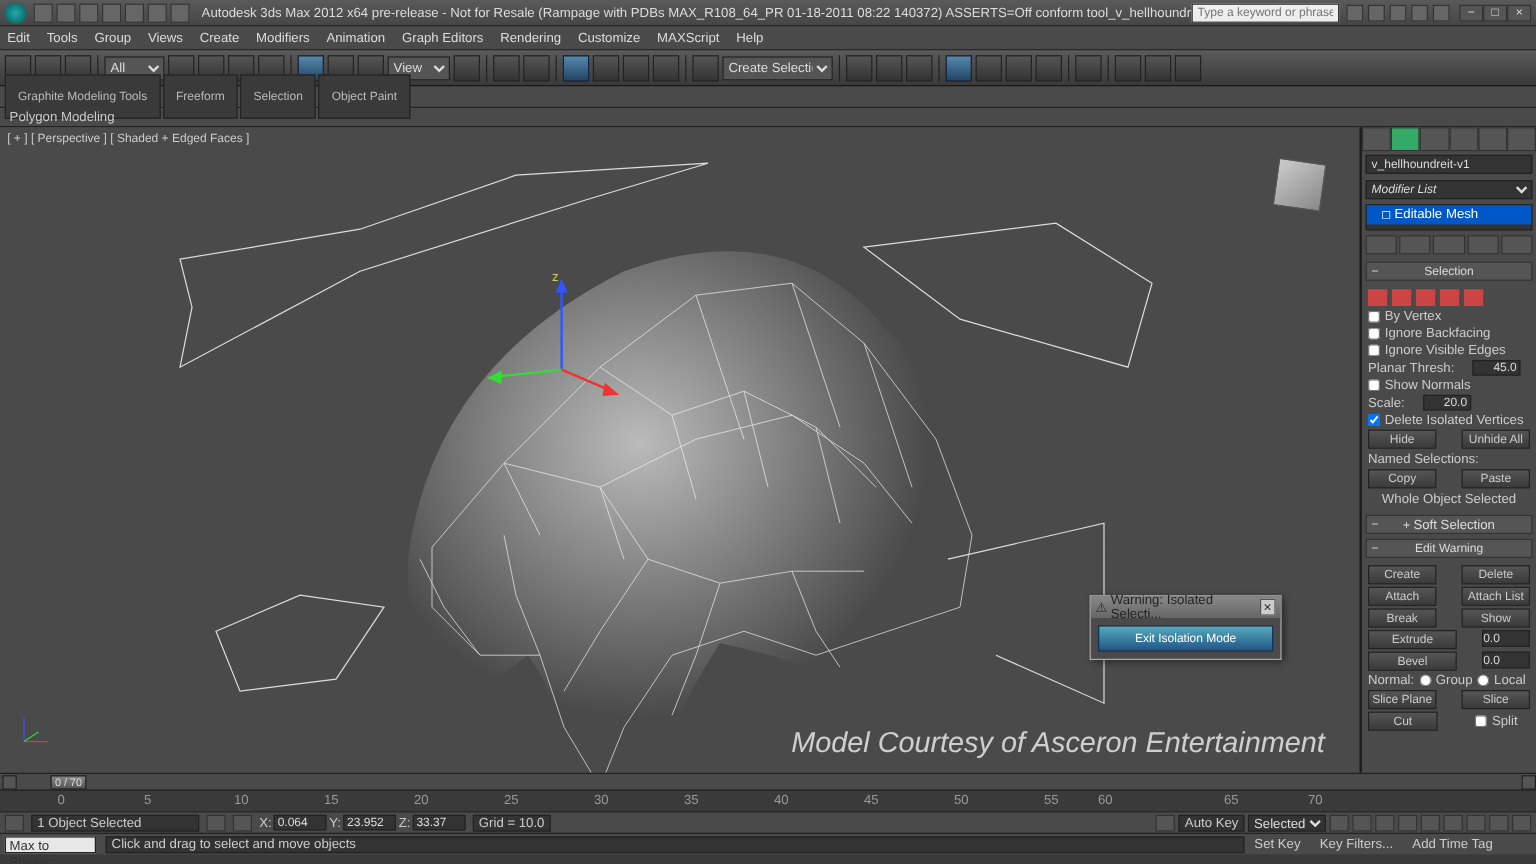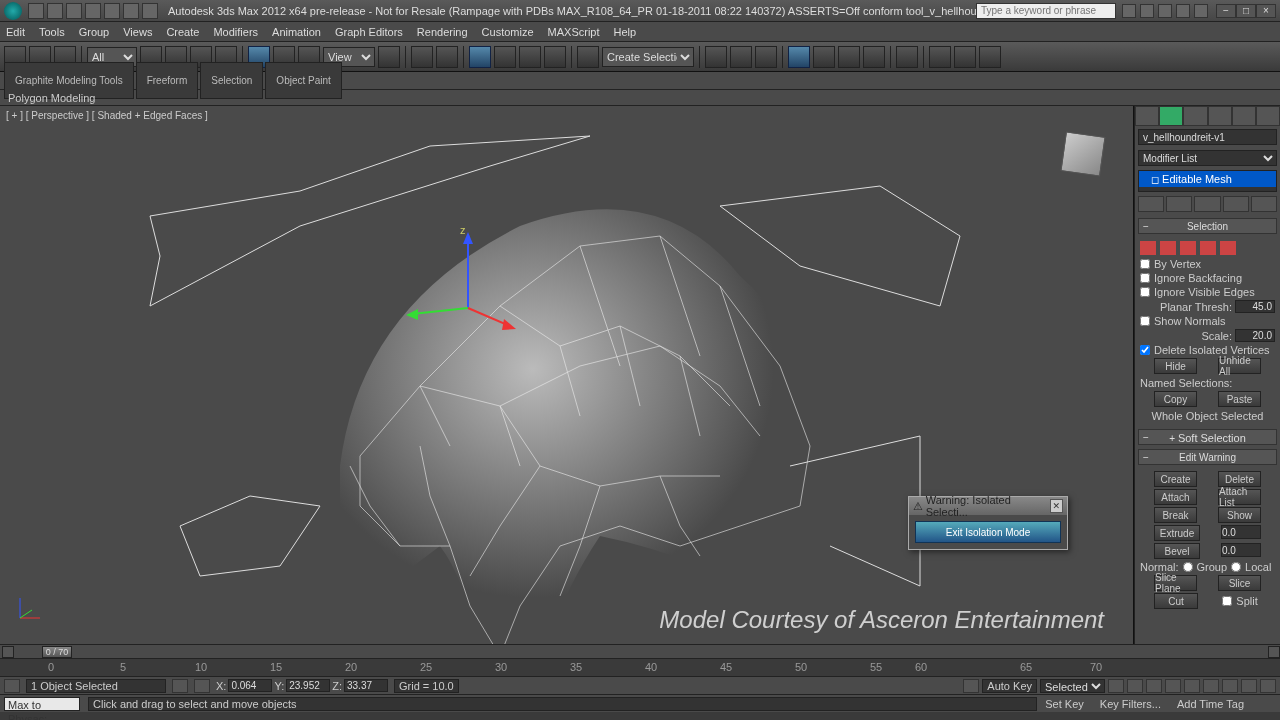--- a/index.html
+++ b/index.html
@@ -2,21 +2,21 @@
 <html><head>
 <meta charset="utf-8">
 <style>
 * { box-sizing: border-box; margin: 0; padding: 0; font-family: "Segoe UI", Tahoma, sans-serif; font-size: 11px; }
 body { background: #3a3a3a; width: 1280px; height: 720px; overflow: hidden; color: #ccc; }
 .titlebar { height: 22px; background: linear-gradient(#5a5a5a,#464646); display: flex; align-items: center; padding: 0 4px; border-bottom: 1px solid #222; }
 .titlebar .logo { width: 18px; height: 18px; border-radius: 50%; background: radial-gradient(#2aa,#055); margin-right: 6px; }
 .titlebar .qat { display: flex; gap: 3px; margin-right: 10px; }
 .titlebar .qat .ic { width: 16px; height: 16px; background: #666; border: 1px solid #333; }
 .titlebar .title { flex: 1; color: #ddd; font-size: 11px; white-space: nowrap; overflow: hidden; }
-.titlebar .search { width: 140px; height: 16px; background: #eee; border: 1px solid #333; color: #888; font-size: 10px; padding: 0 4px; }
+.titlebar .search { width: 123px; height: 16px; background: #eee; border: 1px solid #333; color: #888; font-size: 10px; padding: 0 4px; }
 .titlebar .rightic { display: flex; gap: 4px; margin-left: 6px; }
 .titlebar .rightic .ic { width: 14px; height: 14px; background: #666; border: 1px solid #333; }
 .wincontrols { display: flex; margin-left: 8px; }
 .wincontrols div { width: 20px; height: 14px; background: #555; border: 1px solid #333; display: flex; align-items: center; justify-content: center; color: #ddd; font-size: 10px; }
 .menubar { height: 20px; background: #4a4a4a; display: flex; align-items: center; padding: 0 6px; gap: 14px; border-bottom: 1px solid #222; }
 .menubar span { color: #ddd; cursor: default; }
 .maintoolbar { height: 30px; background: linear-gradient(#5a5a5a,#3a3a3a); display: flex; align-items: center; padding: 0 4px; gap: 3px; border-bottom: 1px solid #111; }
 .maintoolbar .tbtn { width: 22px; height: 22px; background: linear-gradient(#555,#333); border: 1px solid #222; }
 .maintoolbar .tbtn.active { background: linear-gradient(#58a,#246); border-color: #124; }
 .maintoolbar .sep { width: 1px; height: 22px; background: #222; margin: 0 2px; }
@@ -34,35 +34,35 @@
 .floatdlg .hdr { height: 18px; background: linear-gradient(#888,#666); display: flex; align-items: center; padding: 0 4px; color: #222; font-size: 10px; }
 .floatdlg .hdr .x { margin-left: auto; width: 14px; height: 14px; background: #ccc; border: 1px solid #555; text-align: center; line-height: 12px; font-size: 9px; color: #333; }
 .floatdlg .body { padding: 6px; }
 .floatdlg .btn { width: 100%; height: 22px; background: linear-gradient(#5ab,#258); border: 1px solid #135; color: #fff; font-size: 10px; display: flex; align-items: center; justify-content: center; }
 .watermark { position: absolute; bottom: 10px; right: 29px; color: rgba(230,230,230,0.85); font-size: 24px; font-style: italic; }
 .cmdpanel { width: 146px; background: #4a4a4a; display: flex; flex-direction: column; border-left: 1px solid #222; overflow: hidden; }
 .cmdpanel .tabs { display: flex; height: 20px; }
 .cmdpanel .tabs .t { flex: 1; background: #555; border: 1px solid #333; }
 .cmdpanel .objname { margin: 3px; height: 16px; background: #333; border: 1px solid #222; padding: 0 4px; color: #ddd; display: flex; align-items: center; font-size: 10px; }
 .cmdpanel .modlist { margin: 2px 3px; }
-.cmdpanel .modlist select { width: 100%; height: 16px; background: #333; color: #ddd; border: 1px solid #222; font-size: 10px; }
+.cmdpanel .modlist select { width: 100%; height: 16px; background: #333; color: #ddd; border: 1px solid #222; font-size: 10px; font-style: italic; }
 .cmdpanel .stack { margin: 2px 3px; height: 22px; background: #333; border: 1px solid #222; }
 .cmdpanel .stack .item { background: #0058c8; color: #fff; padding: 2px 12px; font-size: 10px; }
 .cmdpanel .stackbtns { display: flex; gap: 2px; margin: 2px 3px 4px; }
 .cmdpanel .stackbtns .b { flex: 1; height: 16px; background: #555; border: 1px solid #333; }
 .cmdpanel .rollhdr { margin: 2px 3px; height: 16px; background: #555; border: 1px solid #333; text-align: center; color: #ddd; font-size: 10px; line-height: 16px; position: relative; }
 .cmdpanel .rollhdr::before { content: "−"; position: absolute; left: 4px; }
 .cmdpanel .rollbody { margin: 2px 5px; font-size: 10px; color: #ccc; }
 .cmdpanel .subobj { display: flex; gap: 4px; margin: 3px 0; }
 .cmdpanel .subobj .so { width: 16px; height: 14px; }
 .cmdpanel .chk { display: flex; align-items: center; gap: 4px; margin: 2px 0; font-size: 10px; }
 .cmdpanel .chk input { width: 10px; height: 10px; }
-.cmdpanel .spin { display: flex; align-items: center; justify-content: flex-end; gap: 3px; margin: 2px 0; }
+.cmdpanel .spin { display: flex; align-items: center; gap: 15px; margin: 2px 0; }
 .cmdpanel .spin input { width: 40px; height: 13px; background: #333; color: #ddd; border: 1px solid #222; font-size: 10px; text-align: right; padding-right: 2px; }
-.cmdpanel .btnrow { display: flex; gap: 21px; margin: 2px 14px; }
+.cmdpanel .btnrow { display: flex; gap: 21px; margin: 2px 0; }
 .cmdpanel .pbtn { flex: 1; height: 16px; background: linear-gradient(#555,#3a3a3a); border: 1px solid #222; color: #ccc; font-size: 10px; display: flex; align-items: center; justify-content: center; }
 .timeslider { height: 14px; background: #4a4a4a; border-top: 1px solid #222; position: relative; display: flex; align-items: center; }
 .timeslider .thumb { position: absolute; left: 42px; width: 30px; height: 12px; background: linear-gradient(#888,#555); border: 1px solid #222; text-align: center; font-size: 9px; color: #ddd; }
 .trackbar { height: 18px; background: #3a3a3a; border-top: 1px solid #222; position: relative; font-size: 9px; color: #999; }
 .trackbar .tick { position: absolute; top: 2px; }
 .statusbar { height: 18px; background: #4a4a4a; border-top: 1px solid #222; display: flex; align-items: center; padding: 0 4px; gap: 6px; font-size: 10px; }
 .statusbar .box { background: #333; border: 1px solid #222; padding: 0 4px; height: 14px; display: flex; align-items: center; }
 .statusbar .coord { display: flex; gap: 2px; }
 .statusbar .coord .c { display: flex; align-items: center; gap: 2px; }
 .statusbar .coord input { width: 44px; height: 13px; background: #333; border: 1px solid #222; color: #ddd; font-size: 10px; padding: 0 2px; }

